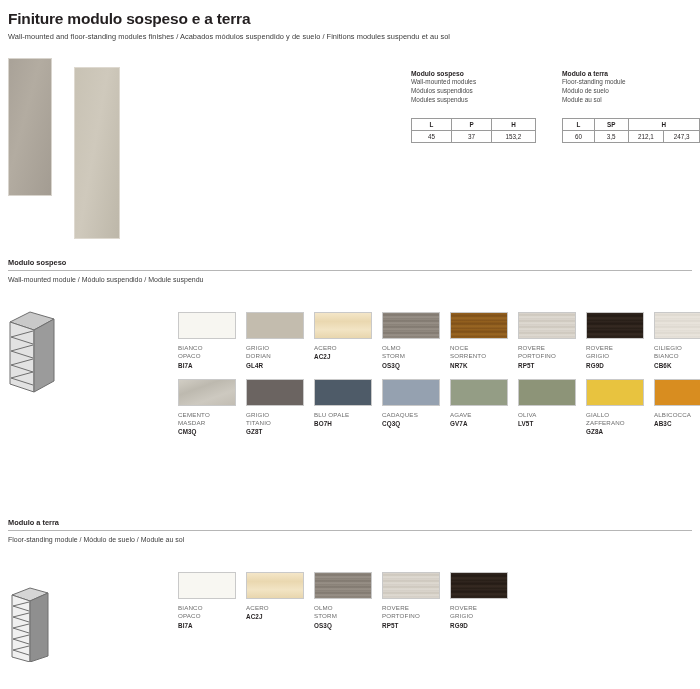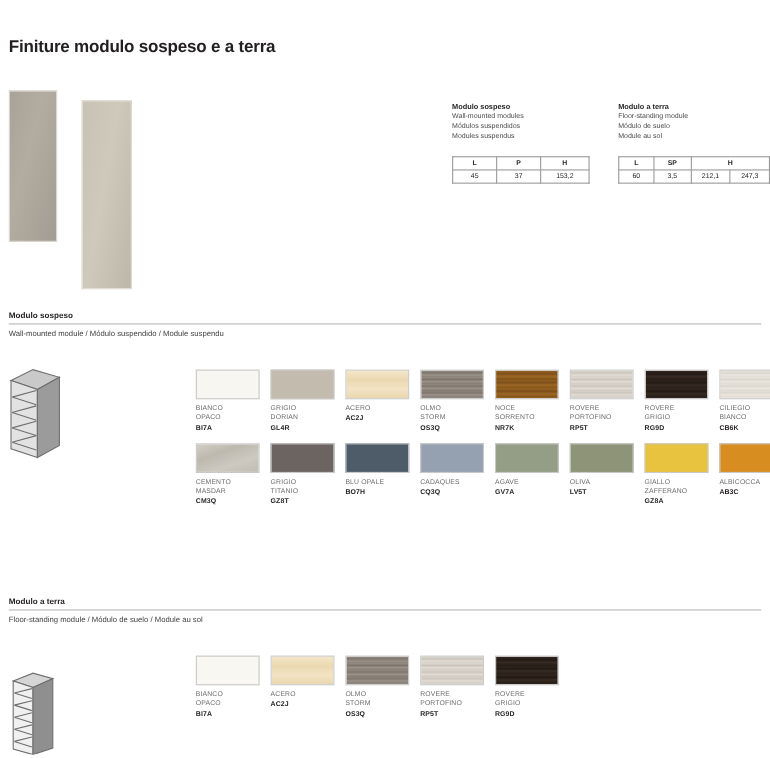--- a/index.html
+++ b/index.html
@@ -6,21 +6,21 @@
   html, body {
     width: 700px; height: 689px;
     background: #ffffff;
     font-family: "Liberation Sans", sans-serif;
     color: #231f20;
     overflow: hidden;
   }
   .page { position: relative; width: 700px; height: 689px; }
 
   
-  .header { padding: 10px 8px 0 8px; margin-top: 24px; }
+  .header { padding: 10px 8px 0 8px; }
   .title {
     font-size: 15.5px; font-weight: bold; letter-spacing: -0.2px;
     color: #231f20; line-height: 1.15;
   }
   .subtitle {
     font-size: 7.4px; color: #3a3a3a; margin-top: 4px; letter-spacing: 0.05px;
   }
 
   
   .hero { position: absolute; left: 8px; top: 58px; width: 200px; height: 195px; }
@@ -75,20 +75,21 @@
   
   .drawing { position: absolute; left: 4px; }
 </style>
 </head>
 <body>
 
 <div class="page">
 
   <div class="header">
     <div class="title">Finiture modulo sospeso e a terra</div>
+    <div class="subtitle">Wall-mounted and floor-standing modules finishes / Acabados módulos suspendido y de suelo / Finitions modules suspendu et au sol</div>
   </div>
 
   <div class="hero">
     <div class="panel-a"></div>
     <div class="panel-b"></div>
   </div>
 
   <div class="dims sospeso">
     <div class="dim-title">Modulo sospeso</div>
     <div class="dim-sub">Wall-mounted modules</div>

